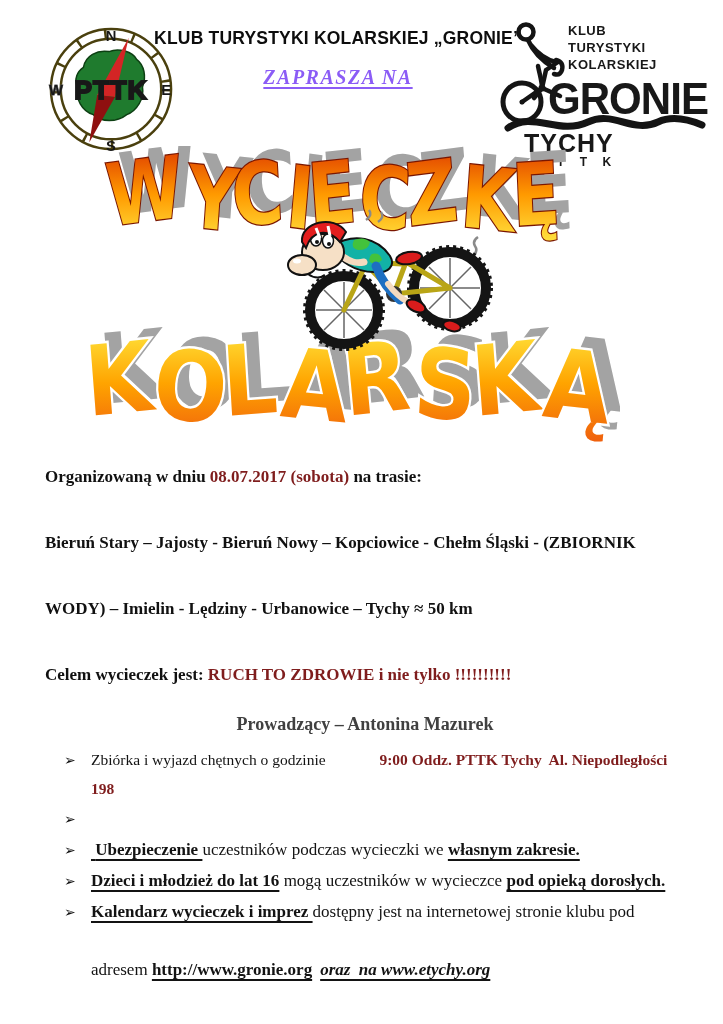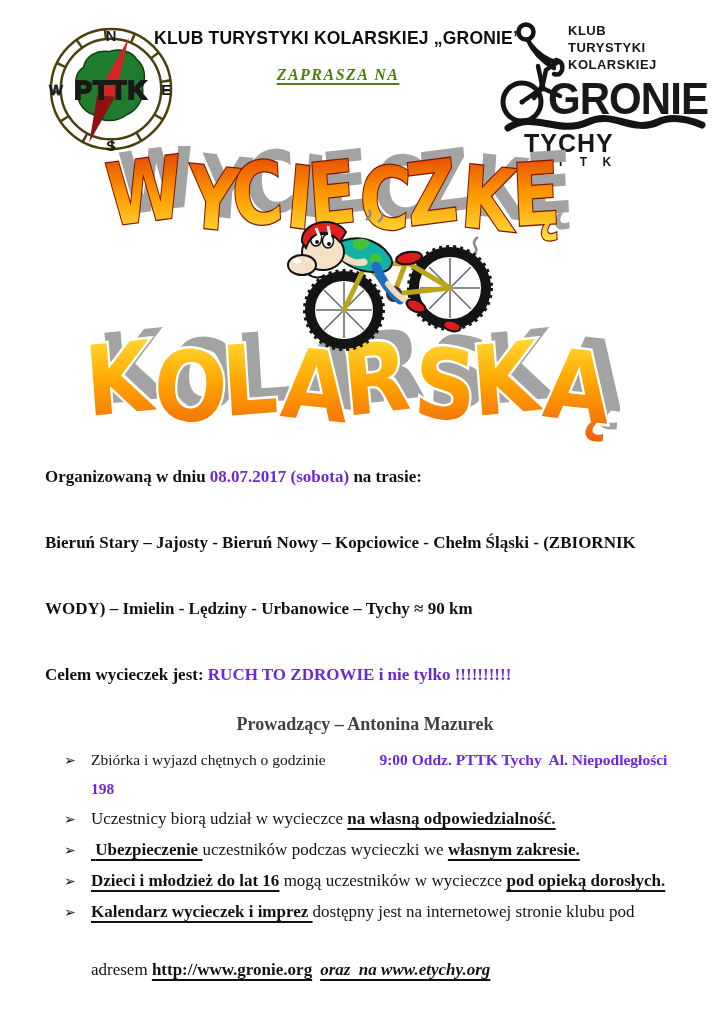--- a/index.html
+++ b/index.html
@@ -6,40 +6,40 @@
   .page{position:relative;width:723px;height:1024px;background:#ffffff;overflow:hidden;
         font-family:"Liberation Serif",serif;color:#131313;margin:0 auto;}
 
   
   .pttk-logo{position:absolute;left:46px;top:24px;width:130px;height:130px;}
   .gronie-logo{position:absolute;left:498px;top:10px;width:218px;height:158px;}
   .header{position:absolute;left:148px;top:28px;width:380px;text-align:center;
           font-family:"Liberation Sans",sans-serif;}
   .h1{font-weight:bold;font-size:17.5px;line-height:21px;letter-spacing:.2px;color:#0d0d0d;}
   .invite{margin-top:17px;font-family:"Liberation Serif",serif;font-weight:bold;font-style:italic;
-          font-size:16px;letter-spacing:1.5px;text-decoration:underline;
-          text-decoration-thickness:2px;text-underline-offset:3px;color:#4d7c0f;}
+          font-size:20px;letter-spacing:1.5px;text-decoration:underline;
+          text-decoration-thickness:2px;text-underline-offset:3px;color:#8b5cf6;}
 
   
   .wordart1{position:absolute;left:98px;top:146px;width:474px;height:116px;}
   .wordart2{position:absolute;left:76px;top:316px;width:544px;height:136px;}
   .cyclist{position:absolute;left:266px;top:206px;width:228px;height:145px;}
   .wa-text{font-family:"DejaVu Sans",sans-serif;font-weight:700;}
   .wa-shadow{fill:#a3a3a3;}
   .wa1-main{stroke:#7a1600;stroke-width:2.5px;paint-order:stroke;}
   .wa2-main{stroke:#ffffff;stroke-width:5px;paint-order:stroke;}
 
   
   .logo-sans{font-family:"Liberation Sans",sans-serif;font-weight:bold;fill:#181818;}
   .lines{fill:none;stroke:#141414;stroke-linecap:round;stroke-linejoin:round;}
 
   
   .content{position:absolute;left:45px;top:460px;width:640px;}
   .intro{margin:0;font-weight:bold;font-size:17px;line-height:33px;white-space:pre-wrap;color:#111;}
-  .green{color:#6d28d9;margin-top:9px;}
+  .green{color:#7f1d1d;margin-top:9px;}
   .bold{font-weight:bold;}
   .leader{margin:23px 0 10px 0;text-align:center;font-size:18px;font-weight:bold;color:#404040;}
   .bullet{display:flex;align-items:flex-start;margin-bottom:1px;font-size:17px;line-height:29px;}
   .marker{flex:none;width:27px;margin-left:19px;font-size:14px;
           font-family:"DejaVu Sans",sans-serif;padding-top:1px;color:#111;}
   .btext{flex:1;white-space:pre-wrap;}
   .btext.small{font-size:15.5px;}
   .emph{font-weight:bold;text-decoration:underline;text-decoration-thickness:2px;text-underline-offset:3.5px;}
   .ital{font-style:italic;margin-left:8px;}
   .gap6{margin-left:6px;padding-left:44px;}
@@ -151,33 +151,32 @@
     <circle cx="51" cy="36" r="2" fill="#111"></circle>
       <circle cx="63" cy="38" r="2" fill="#111"></circle>
     <path d="M42,68 q8,6 16,2" stroke="#111" stroke-width="2" fill="none"></path>
     <path d="M36,36 C34,16 68,8 80,26 L74,36 C62,22 46,24 40,42 Z" fill="#e31e1e" stroke="#111" stroke-width="2"></path>
     <path d="M50,22 L54,32 M62,20 L64,30" stroke="#ffffff" stroke-width="3"></path>
   </svg>
 
   <div class="content">
     <p class="intro"><span>Organizowaną w dniu </span><span class="green">08.07.2017 (sobota)</span><span> na trasie:</span><br>
 <span>Bieruń Stary – Jajosty - Bieruń Nowy – Kopciowice - Chełm Śląski - (ZBIORNIK</span><br>
-<span>WODY) – Imielin - Lędziny - Urbanowice – Tychy ≈ 90 km</span><br>
+<span>WODY) – Imielin - Lędziny - Urbanowice – Tychy ≈ 50 km</span><br>
 <span>Celem wycieczek jest: </span><span class="green">RUCH TO ZDROWIE i nie tylko !!!!!!!!!!</span></p>
 
     <h2 class="leader">Prowadzący – Antonina Mazurek</h2>
 
     <div>
       <div class="bullet">
         <span class="marker">➢</span>
         <span class="btext small"><span>Zbiórka i wyjazd chętnych o godzinie </span><span class="green bold gap6">9:00 Oddz. PTTK Tychy  Al. Niepodległości 198</span></span>
       </div>
       <div class="bullet">
         <span class="marker">➢</span>
-        <span class="btext"><span>Uczestnicy biorą udział w wycieczce </span><span class="emph">na własną odpowiedzialność.</span></span>
       </div>
       <div class="bullet">
         <span class="marker">➢</span>
         <span class="btext"><span class="emph"> Ubezpieczenie </span><span>uczestników podczas wycieczki we </span><span class="emph">własnym zakresie.</span></span>
       </div>
       <div class="bullet">
         <span class="marker">➢</span>
         <span class="btext"><span class="emph">Dzieci i młodzież do lat 16</span><span> mogą uczestników w wycieczce </span><span class="emph">pod opieką dorosłych.</span></span>
       </div>
       <div class="bullet">

